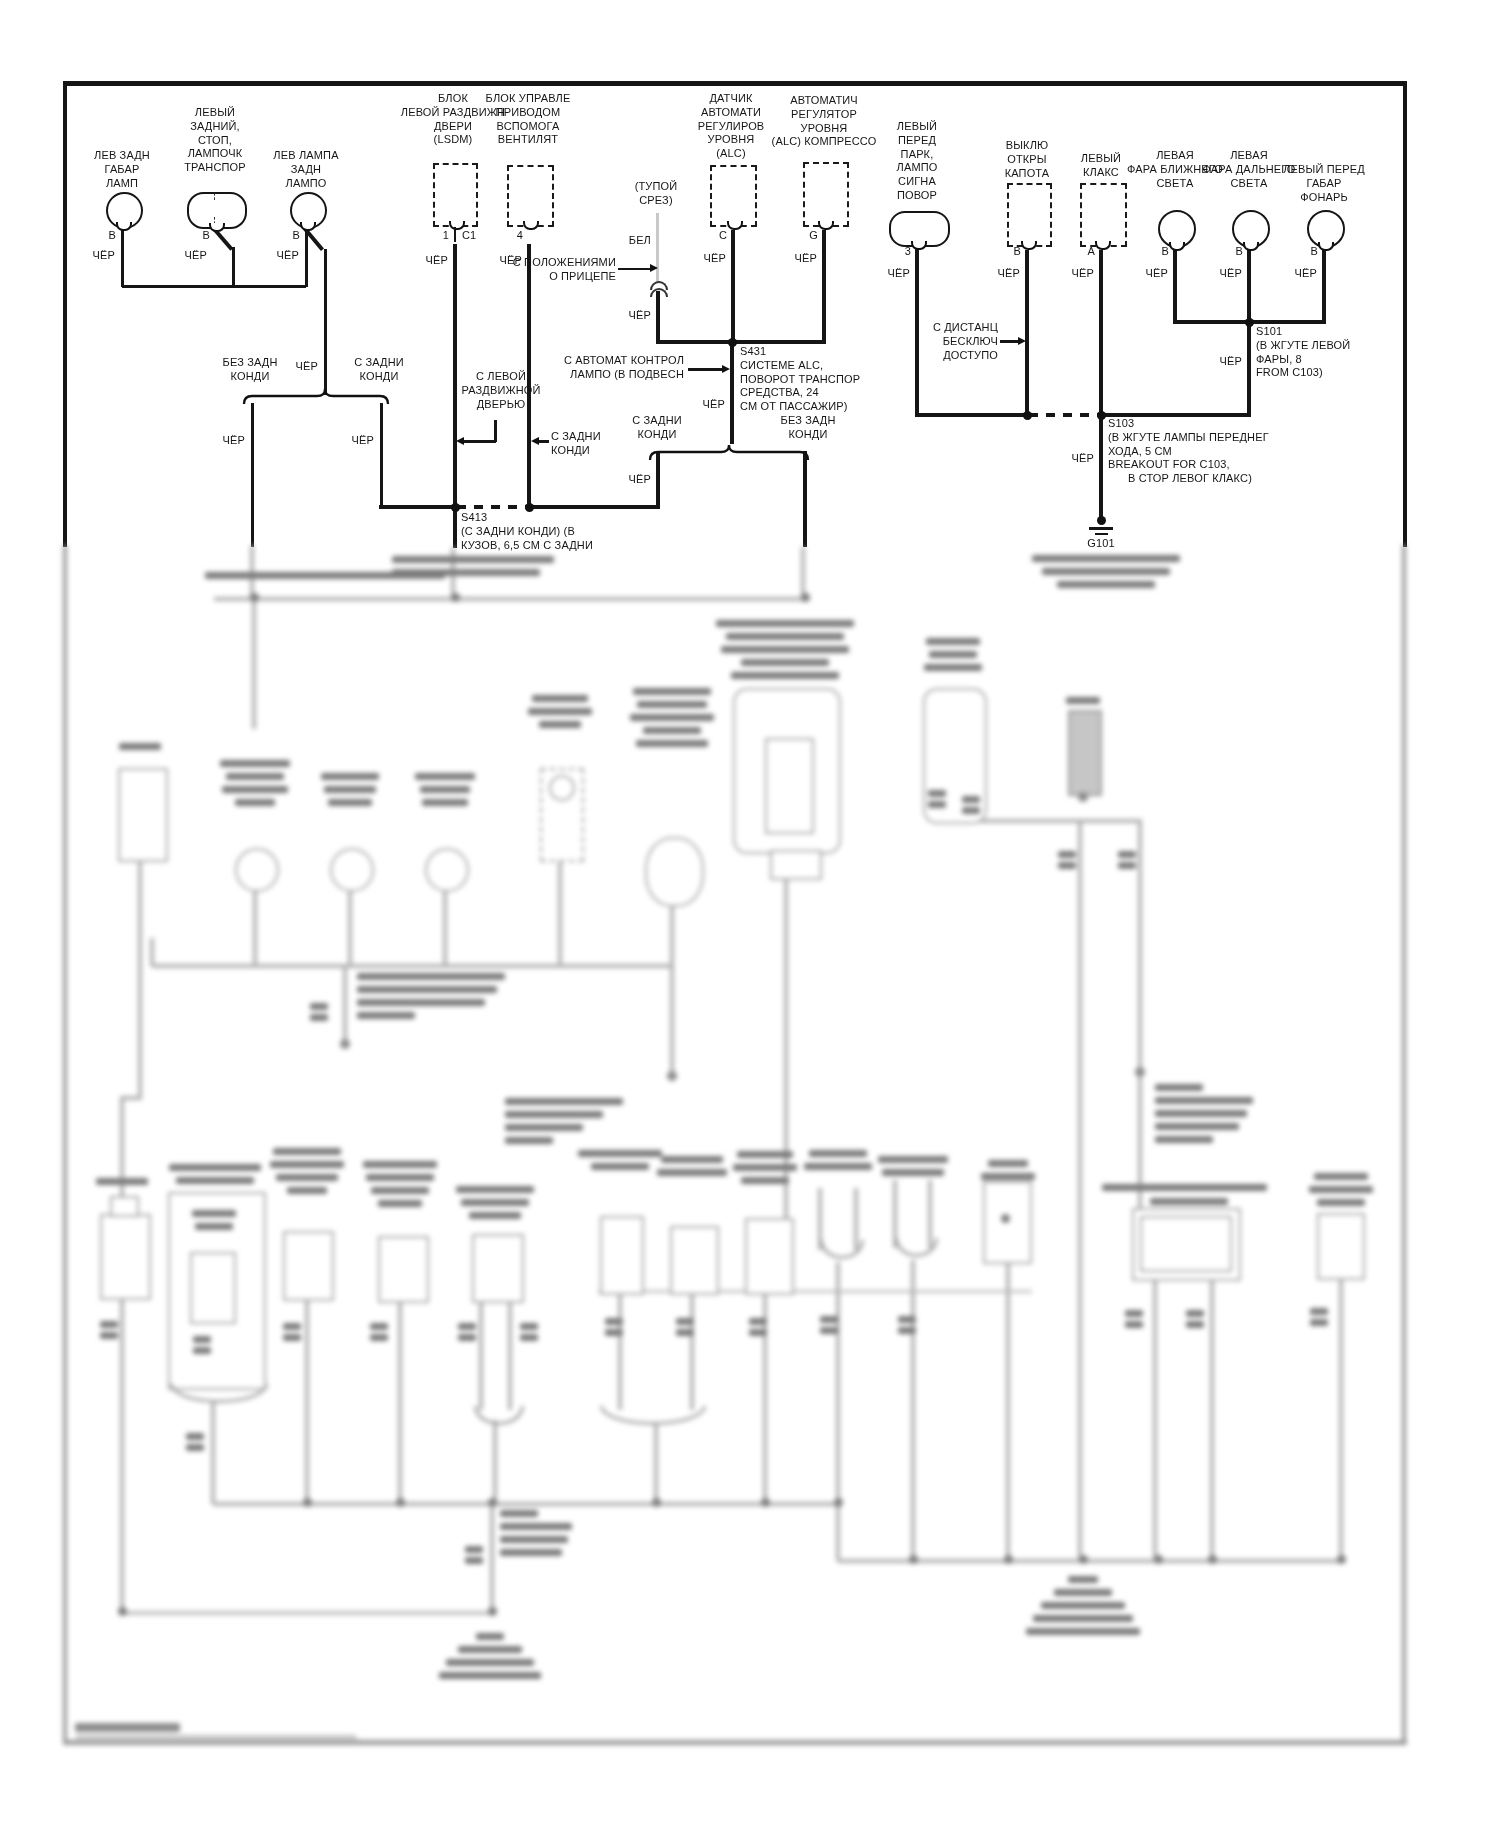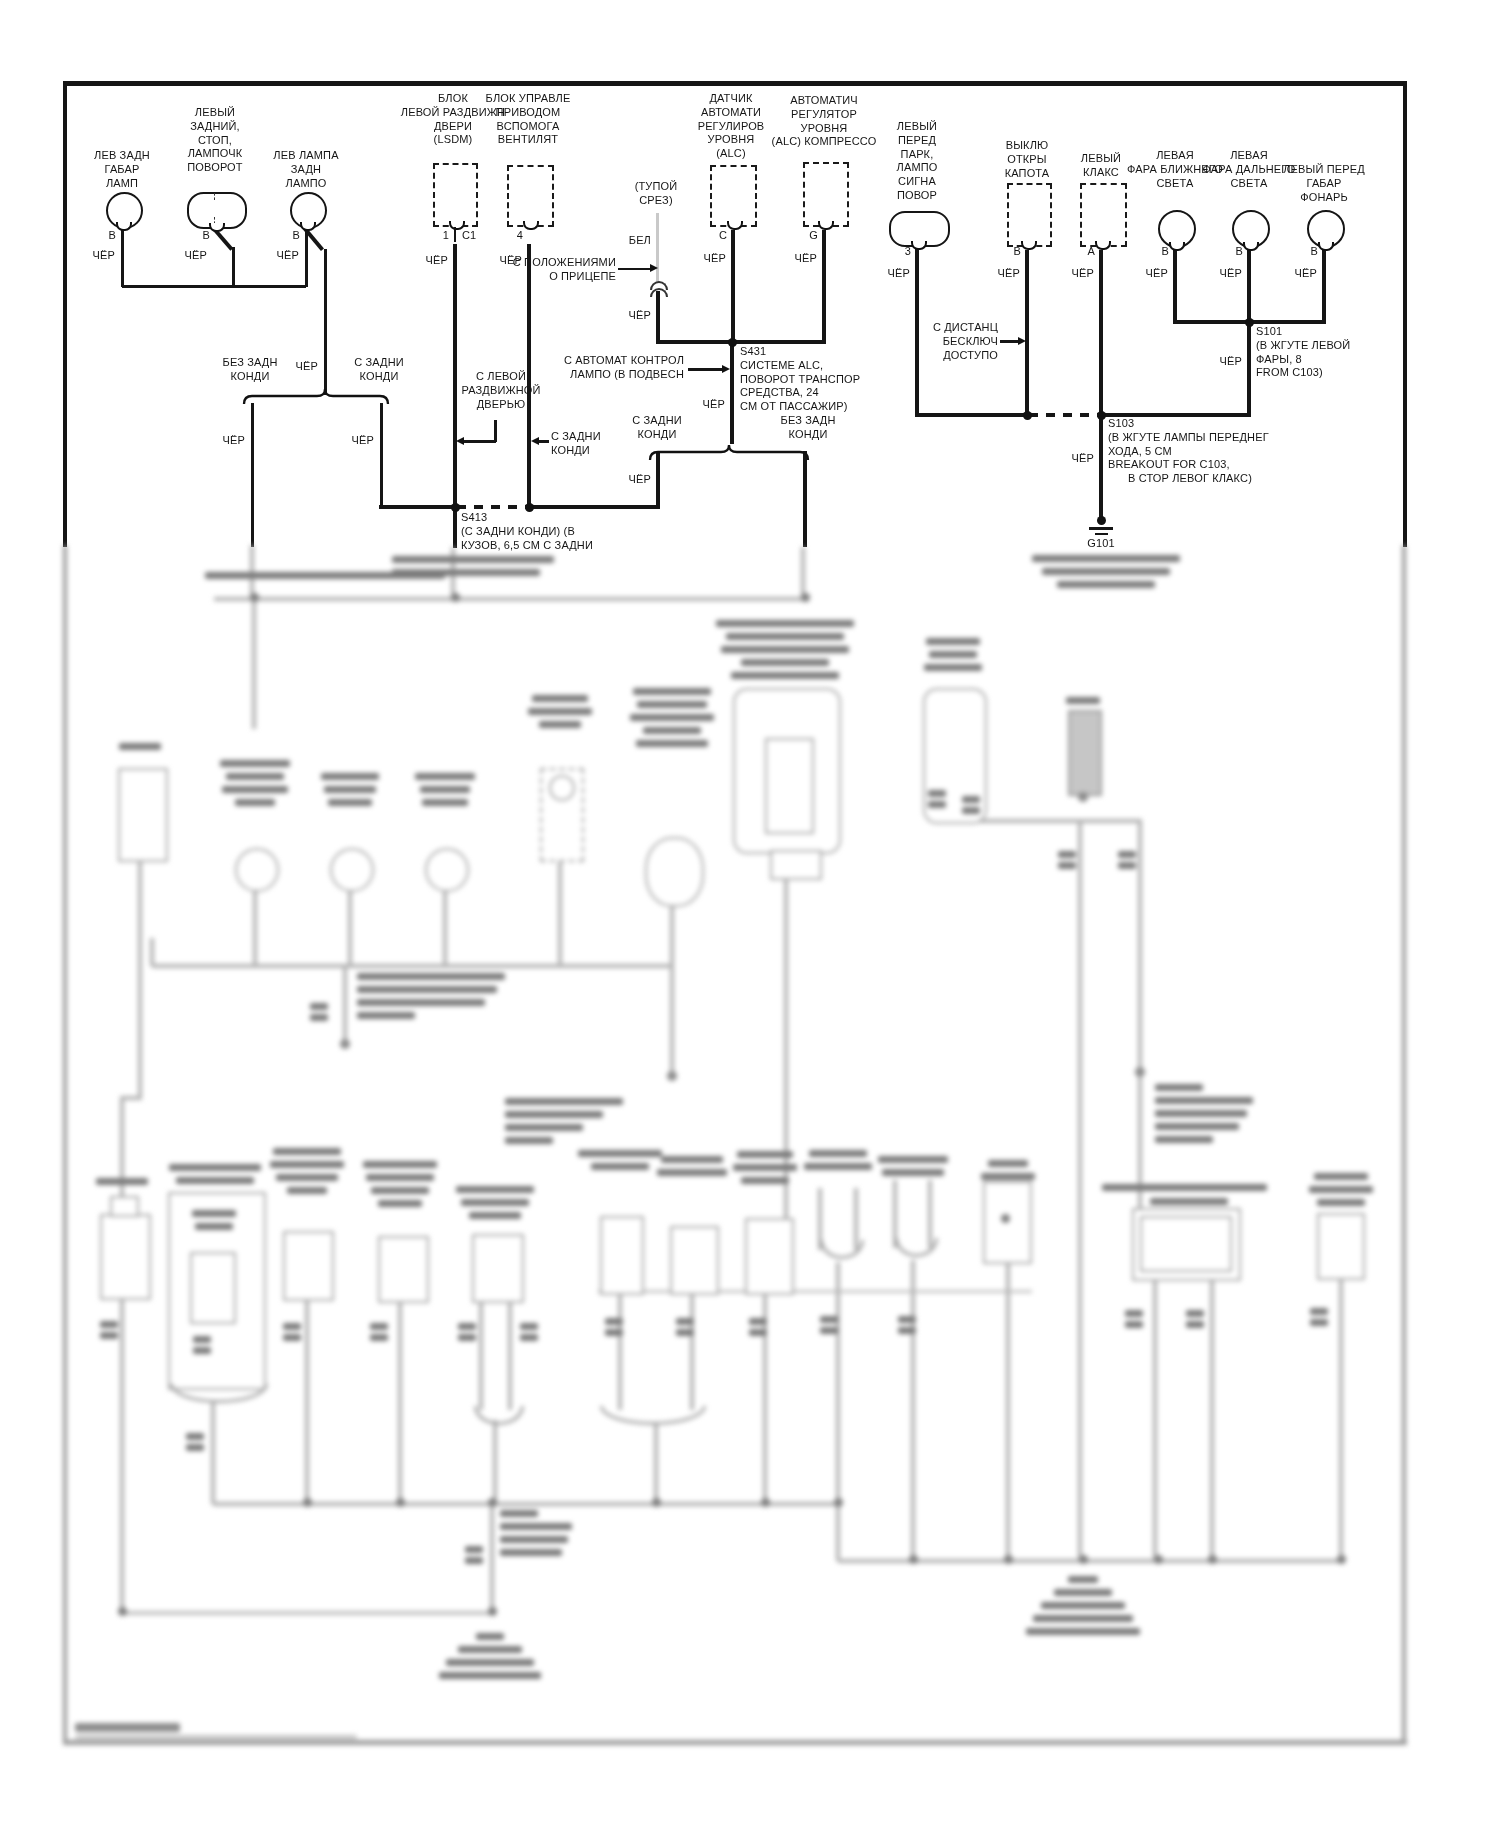--- a/index.html
+++ b/index.html
@@ -41,21 +41,21 @@
       <div class="t tc" style="left:122px;top:149px">
         <span style="display: block;">ЛЕВ ЗАДН</span>
         <span style="display: block;">ГАБАР</span>
         <span style="display: block;">ЛАМП</span>
       </div>
       <div class="t tc" style="left:215px;top:106px">
         <span style="display: block;">ЛЕВЫЙ</span>
         <span style="display: block;">ЗАДНИЙ,</span>
         <span style="display: block;">СТОП,</span>
         <span style="display: block;">ЛАМПОЧК</span>
-        <span style="display: block;">ПОВОРОТ</span>
+        <span style="display: block;">ТРАНСПОР</span>
       </div>
       <div class="t tc" style="left:306px;top:149px">
         <span style="display: block;">ЛЕВ ЛАМПА</span>
         <span style="display: block;">ЗАДН</span>
         <span style="display: block;">ЛАМПО</span>
       </div>
       <div class="t tc" style="left:453px;top:92px">
         <span style="display: block;">БЛОК</span>
         <span style="display: block;">ЛЕВОЙ РАЗДВИЖН</span>
         <span style="display: block;">ДВЕРИ</span>

